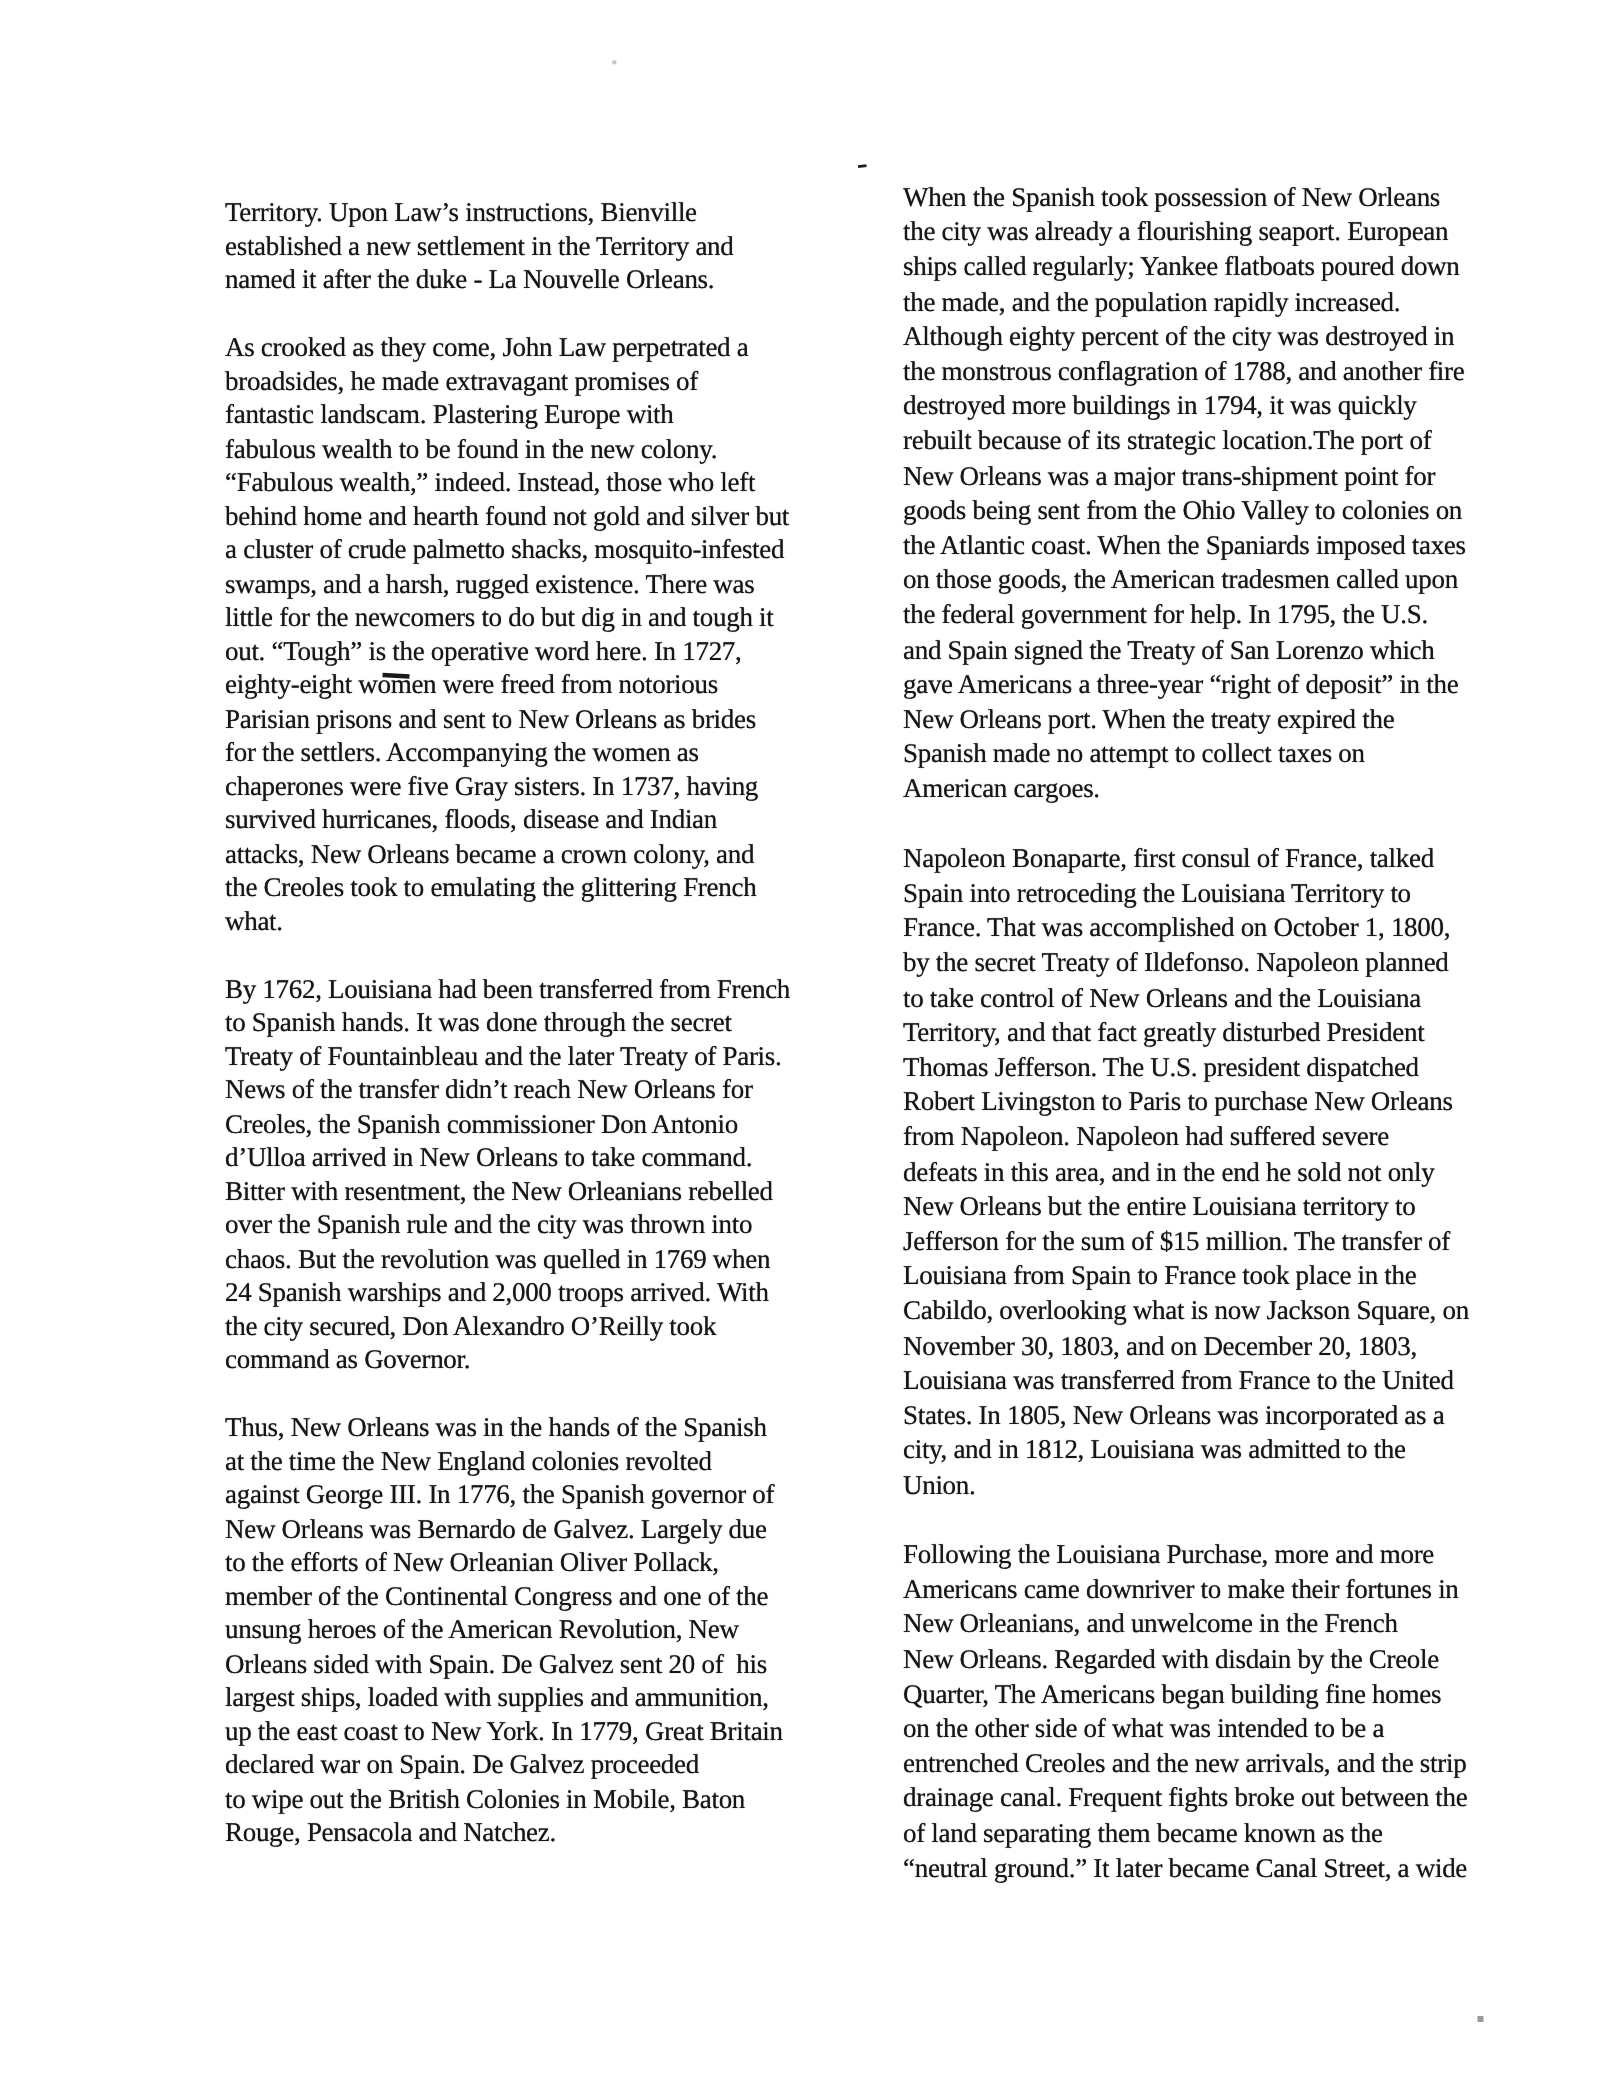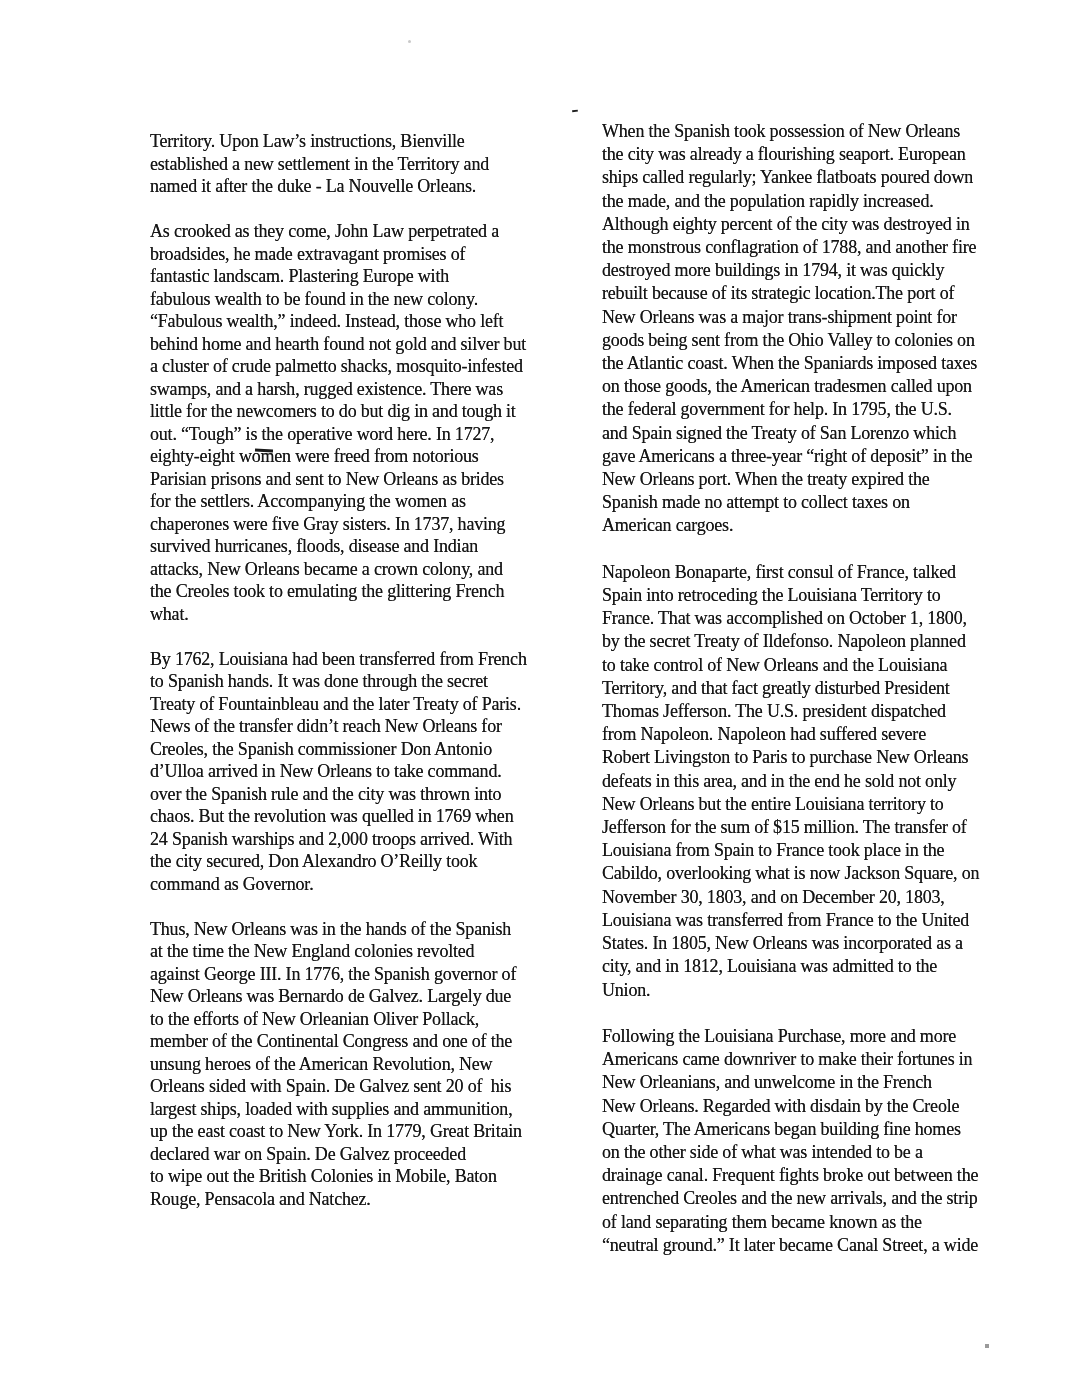--- a/index.html
+++ b/index.html
@@ -85,20 +85,21 @@
         <div class="line">the Creoles took to emulating the glittering French</div>
         <div class="line">what.</div>
       </div>
       <div class="para">
         <div class="line">By 1762, Louisiana had been transferred from French</div>
         <div class="line">to Spanish hands. It was done through the secret</div>
         <div class="line">Treaty of Fountainbleau and the later Treaty of Paris.</div>
         <div class="line">News of the transfer didn’t reach New Orleans for</div>
         <div class="line">Creoles, the Spanish commissioner Don Antonio</div>
         <div class="line">d’Ulloa arrived in New Orleans to take command.</div>
+        <div class="line">Bitter with resentment, the New Orleanians rebelled</div>
         <div class="line">over the Spanish rule and the city was thrown into</div>
         <div class="line">chaos. But the revolution was quelled in 1769 when</div>
         <div class="line">24 Spanish warships and 2,000 troops arrived. With</div>
         <div class="line">the city secured, Don Alexandro O’Reilly took</div>
         <div class="line">command as Governor.</div>
       </div>
       <div class="para">
         <div class="line">Thus, New Orleans was in the hands of the Spanish</div>
         <div class="line">at the time the New England colonies revolted</div>
         <div class="line">against George III. In 1776, the Spanish governor of</div>
@@ -136,41 +137,41 @@
         <div class="line">American cargoes.</div>
       </div>
       <div class="para">
         <div class="line">Napoleon Bonaparte, first consul of France, talked</div>
         <div class="line">Spain into retroceding the Louisiana Territory to</div>
         <div class="line">France. That was accomplished on October 1, 1800,</div>
         <div class="line">by the secret Treaty of Ildefonso. Napoleon planned</div>
         <div class="line">to take control of New Orleans and the Louisiana</div>
         <div class="line">Territory, and that fact greatly disturbed President</div>
         <div class="line">Thomas Jefferson. The U.S. president dispatched</div>
+        <div class="line">Robert Livingston to Paris to purchase New Orleans</div>
         <div class="line">from Napoleon. Napoleon had suffered severe</div>
-        <div class="line">Robert Livingston to Paris to purchase New Orleans</div>
         <div class="line">defeats in this area, and in the end he sold not only</div>
         <div class="line">New Orleans but the entire Louisiana territory to</div>
         <div class="line">Jefferson for the sum of $15 million. The transfer of</div>
         <div class="line">Louisiana from Spain to France took place in the</div>
         <div class="line">Cabildo, overlooking what is now Jackson Square, on</div>
         <div class="line">November 30, 1803, and on December 20, 1803,</div>
         <div class="line">Louisiana was transferred from France to the United</div>
         <div class="line">States. In 1805, New Orleans was incorporated as a</div>
         <div class="line">city, and in 1812, Louisiana was admitted to the</div>
         <div class="line">Union.</div>
       </div>
       <div class="para">
         <div class="line">Following the Louisiana Purchase, more and more</div>
         <div class="line">Americans came downriver to make their fortunes in</div>
         <div class="line">New Orleanians, and unwelcome in the French</div>
         <div class="line">New Orleans. Regarded with disdain by the Creole</div>
         <div class="line">Quarter, The Americans began building fine homes</div>
         <div class="line">on the other side of what was intended to be a</div>
+        <div class="line">entrenched Creoles and the new arrivals, and the strip</div>
         <div class="line">drainage canal. Frequent fights broke out between the</div>
-        <div class="line">entrenched Creoles and the new arrivals, and the strip</div>
         <div class="line">of land separating them became known as the</div>
         <div class="line">“neutral ground.” It later became Canal Street, a wide</div>
       </div>
     </div>
   <div class="artifact underscore-mark"></div>
   <div class="artifact speck-bottom"></div>
 </div>
 
 </body></html>

